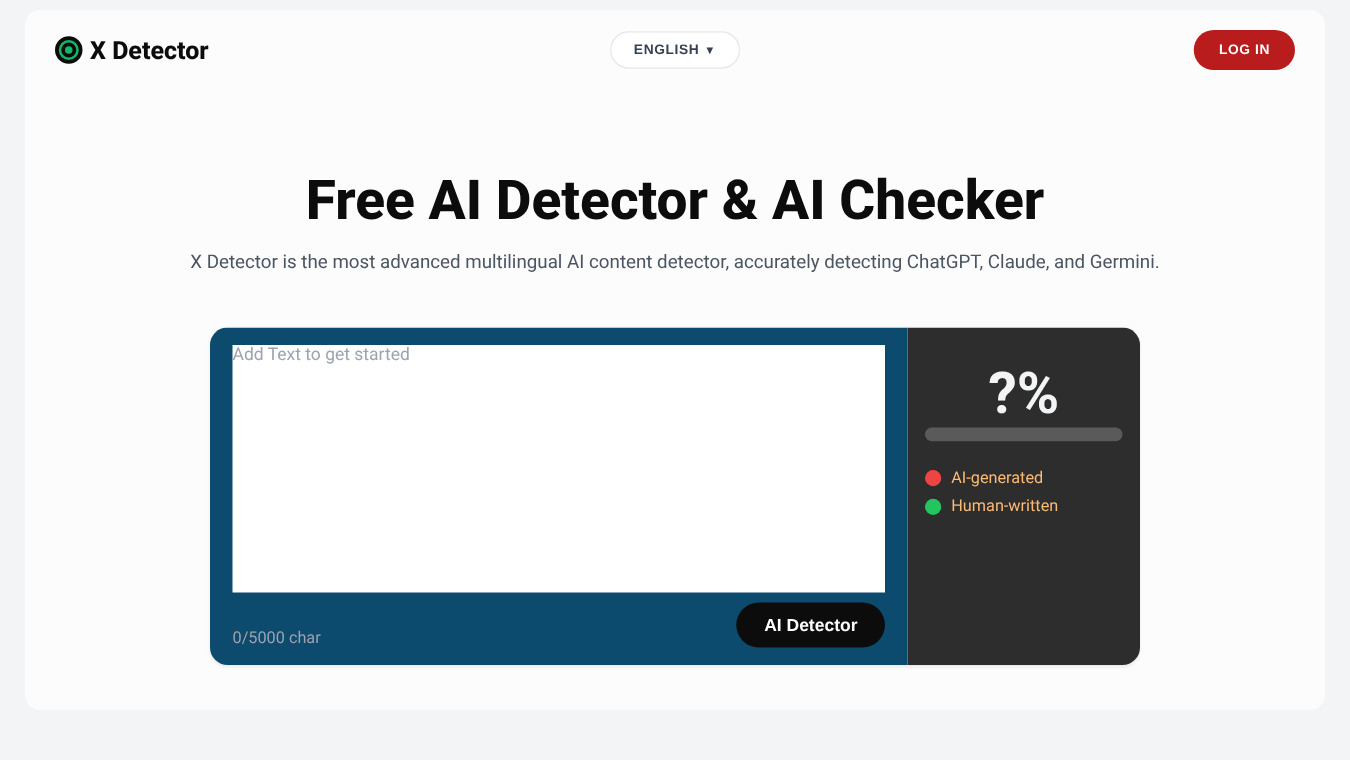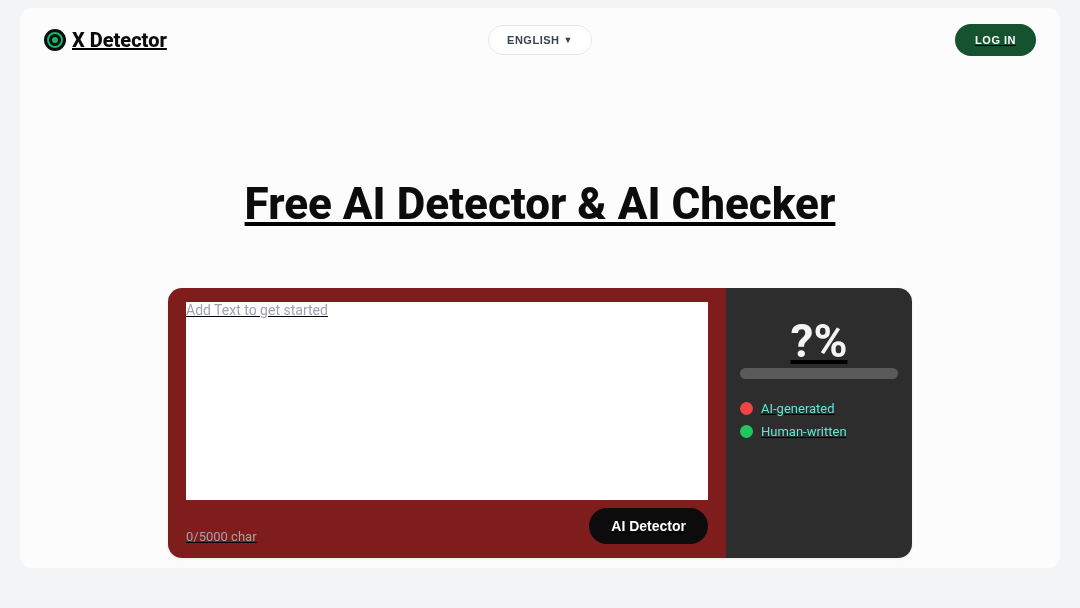--- a/index.html
+++ b/index.html
@@ -14,21 +14,20 @@
       width: 1080px;
       height: 608px;
       overflow: hidden;
     }
 
     .container {
       background: #fcfcfc;
       margin: 8px 20px 0 20px;
       border-radius: 12px;
       min-height: 560px;
-      text-decoration: underline;
     }
 
     .navbar {
       display: flex;
       align-items: center;
       justify-content: space-between;
       padding: 16px 24px;
     }
 
     .logo-section {
@@ -86,62 +85,61 @@
       display: flex;
       align-items: center;
       gap: 4px;
     }
 
     .chevron {
       font-size: 9px;
     }
 
     .login-btn {
-      background: #14532d;
+      background: #b91c1c;
       color: #fff;
       border: none;
       padding: 10px 20px;
       border-radius: 999px;
       font-size: 11px;
       font-weight: 700;
       letter-spacing: 0.5px;
       cursor: pointer;
     }
 
     .hero {
       text-align: center;
       padding: 62px 20px 20px 20px;
     }
 
     .hero-title {
       font-size: 44px;
       font-weight: 800;
       color: #0c0c0c;
       margin-bottom: 14px;
-      margin-top: 44px;
     }
 
     .hero-subtitle {
       font-size: 15px;
       color: #4b5563;
     }
 
     .detector-card {
       display: flex;
       margin: 24px auto 0 auto;
       width: 744px;
       height: 270px;
       border-radius: 14px;
       overflow: hidden;
       box-shadow: 0 1px 3px rgba(0,0,0,0.08);
     }
 
     .input-panel {
       flex: 1;
-      background: #7f1d1d;
+      background: #0c4a6e;
       padding: 14px 18px;
       display: flex;
       flex-direction: column;
       position: relative;
     }
 
     .input-area {
       flex: 1;
       border: none;
       resize: none;
@@ -206,21 +204,21 @@
       background: #5a5a5a;
       border-radius: 6px;
       margin-bottom: 22px;
     }
 
     .legend-item {
       display: flex;
       align-items: center;
       gap: 8px;
       font-size: 13px;
-      color: #5eead4;
+      color: #fdba74;
       margin-bottom: 8px;
       text-align: right;
     }
 
     .dot {
       width: 13px;
       height: 13px;
       border-radius: 50%;
     }
 
@@ -252,20 +250,21 @@
         <span>ENGLISH</span>
         <span class="chevron">▼</span>
       </button>
     </div>
 
     <button class="login-btn">LOG IN</button>
   </div>
 
   <div class="hero">
     <h1 class="hero-title">Free AI Detector &amp; AI Checker</h1>
+    <p class="hero-subtitle">X Detector is the most advanced multilingual AI content detector, accurately detecting ChatGPT, Claude, and Germini.</p>
   </div>
 
   <div class="detector-card">
     <div class="input-panel">
       <textarea class="input-area" placeholder="Add Text to get started" style=""></textarea>
       <div class="input-footer">
         <span class="char-count">0/5000 char</span>
         <button class="detect-btn">AI Detector</button>
       </div>
     </div>

